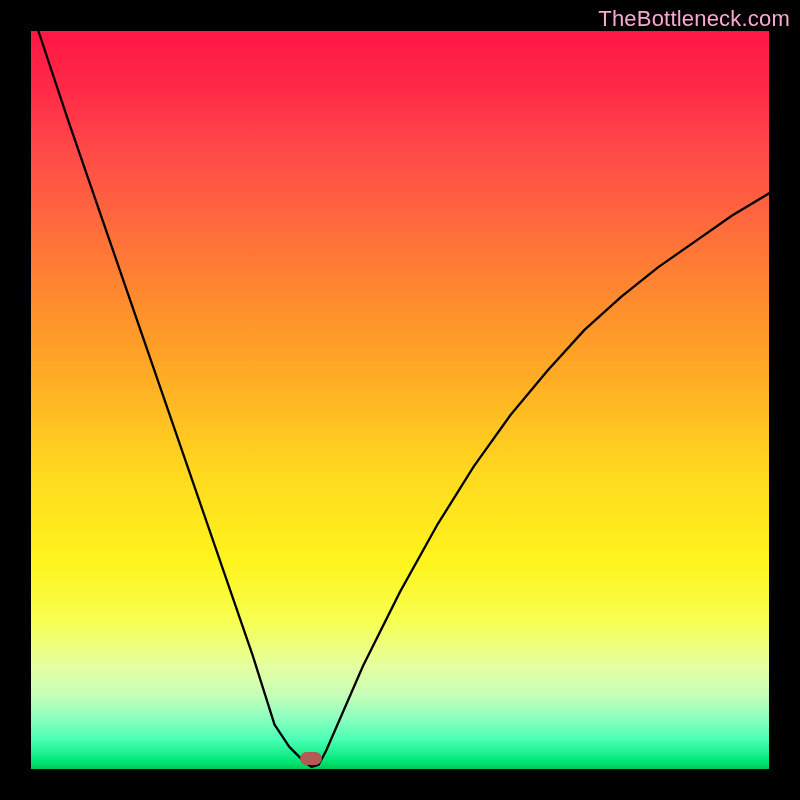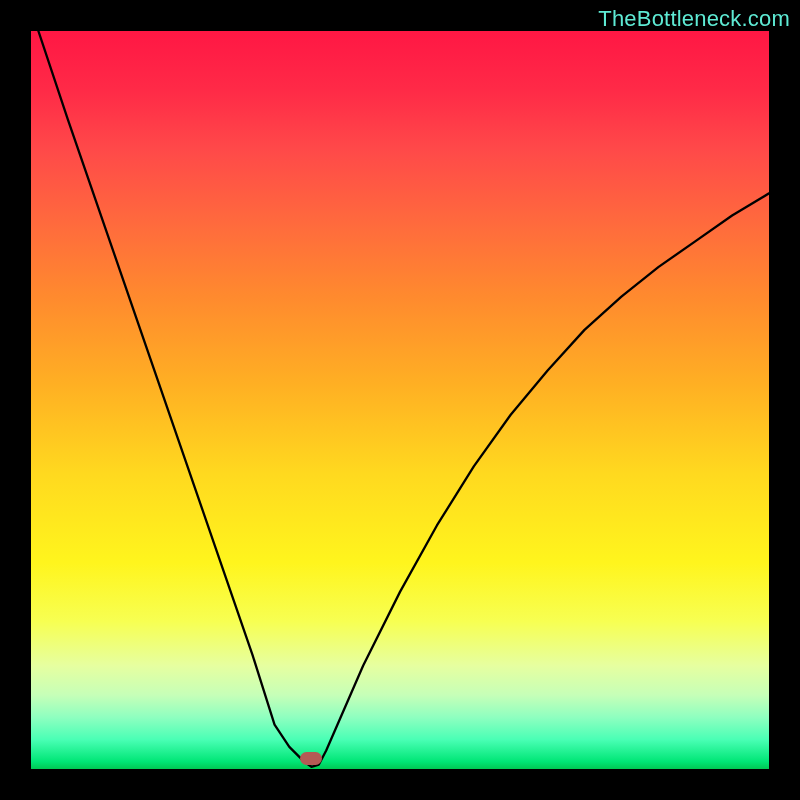--- a/index.html
+++ b/index.html
@@ -40,21 +40,21 @@
       #8effc0 93%,
       #4affb5 96%,
       #00e676 99%,
       #00c853 100%
     );
   }
   .attribution {
     position: absolute;
     top: 6px;
     right: 10px;
-    color: #5eead4;
+    color: #f9a8d4;
     font-size: 22px;
     font-weight: 500;
     letter-spacing: 0.2px;
   }
   svg.curve {
     position: absolute;
     left: 0;
     top: 0;
     width: 738px;
     height: 738px;

